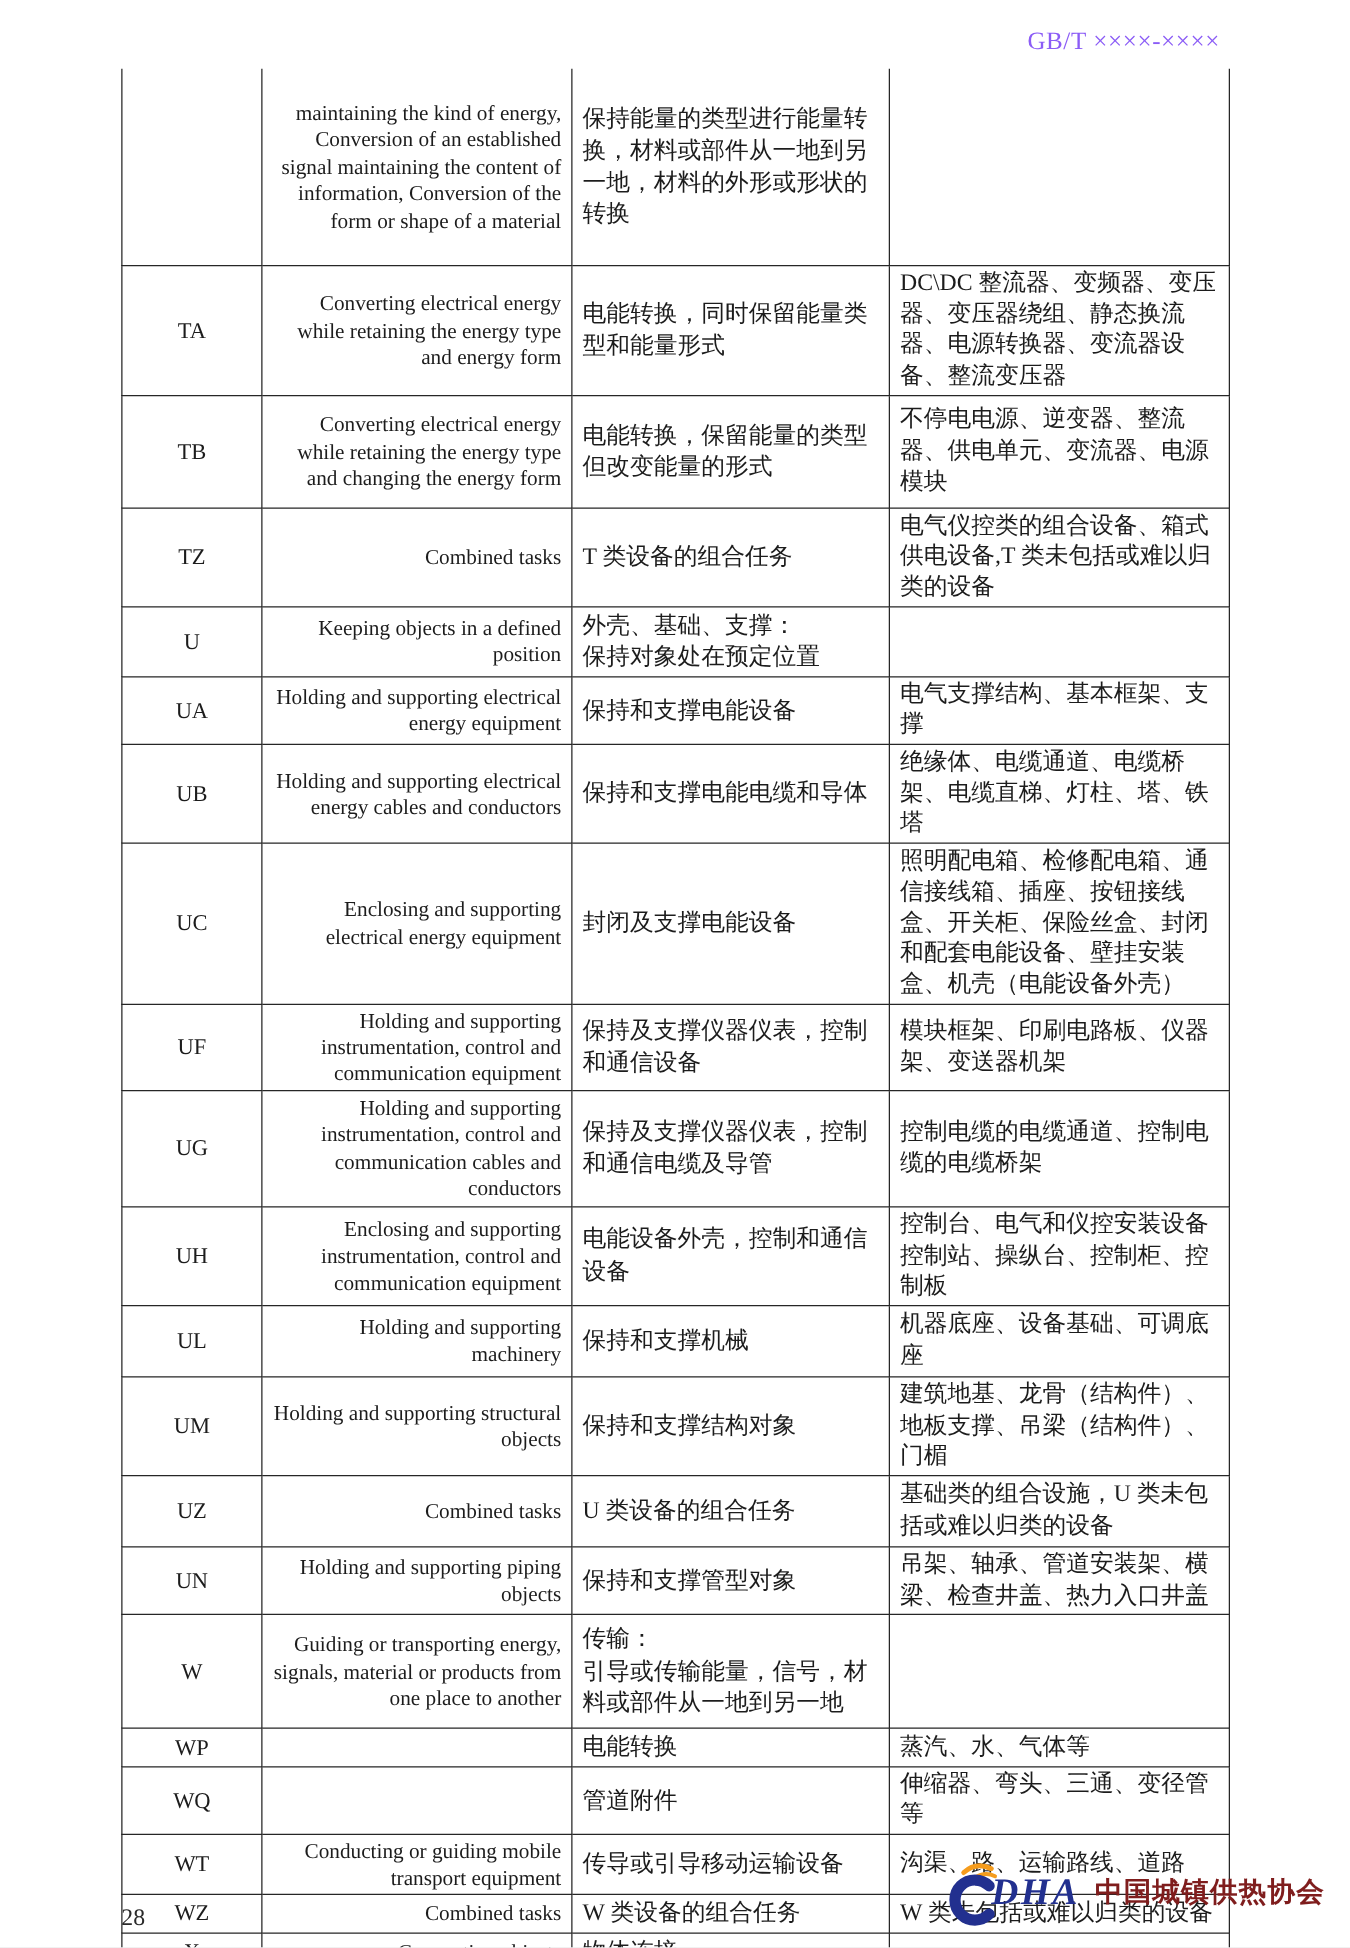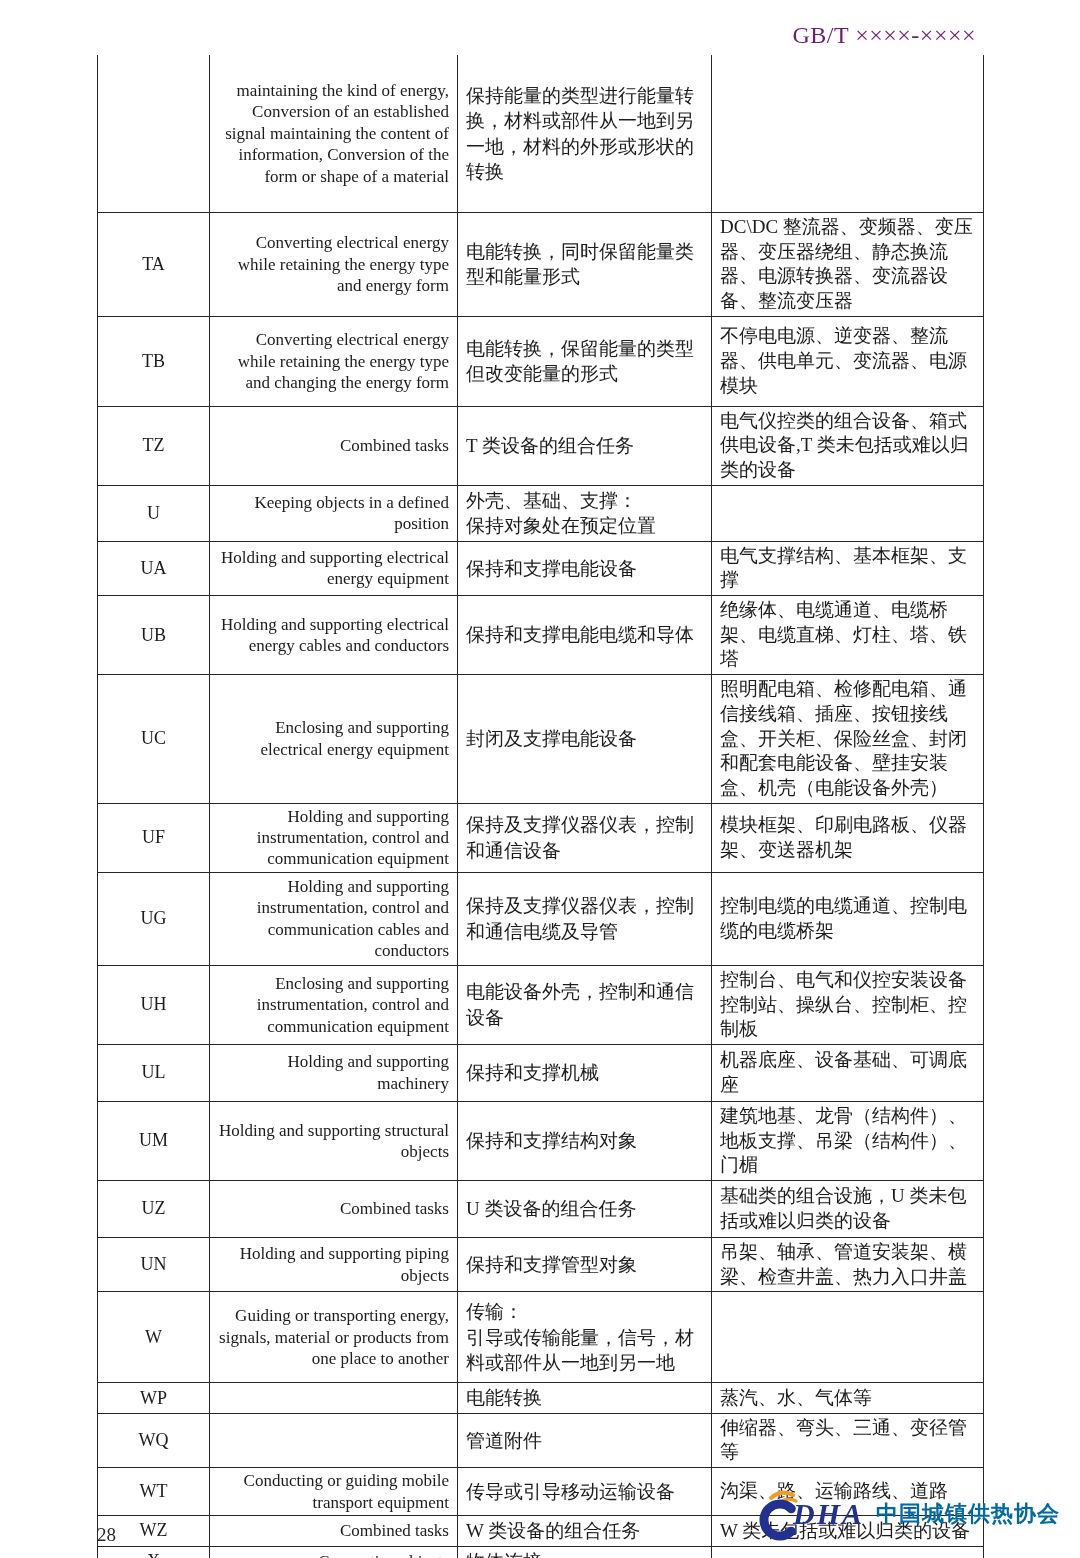--- a/index.html
+++ b/index.html
@@ -6,21 +6,21 @@
   .page{
     position:relative;
     width:1080px;height:1558px;
     background:#ffffff;
     font-family:"Liberation Serif","DejaVu Serif",serif;
     color:#1c1c1c;
     overflow:hidden;
   }
   .doc-header{
     position:absolute;top:22px;right:104px;
-    font-size:24px;color:#701a75;letter-spacing:0.5px;
+    font-size:20px;color:#8b5cf6;letter-spacing:0.5px;
   }
   table.symbol-table{
     position:absolute;left:97px;top:55px;
     width:886px;
     border-collapse:collapse;
     table-layout:fixed;
   }
   table.symbol-table td{
     border:1px solid #262626;
     vertical-align:middle;
@@ -242,16 +242,16 @@
 
   <div class="page-number">28</div>
 
   <div class="logo">
     <svg width="50" height="56" viewBox="0 0 50 56">
       <path d="M18 12 Q 28 3 40 9" fill="none" stroke="#f59c1d" stroke-width="4" stroke-linecap="round"></path>
       <path d="M27 16 Q 35 11 43 15" fill="none" stroke="#f59c1d" stroke-width="3.2" stroke-linecap="round"></path>
       <path d="M38.3 22.7 A16 16 0 1 0 38.3 45.3" fill="none" stroke="#22308f" stroke-width="9" stroke-linecap="round"></path>
     </svg>
     <span class="logo-acronym" style="color: rgb(34, 48, 143);">DHA</span>
-    <span class="logo-name" style="color: #0369a1;">中国城镇供热协会</span>
+    <span class="logo-name" style="color: #7f1d1d;">中国城镇供热协会</span>
   </div>
 
 </div>
 
 </body></html>

